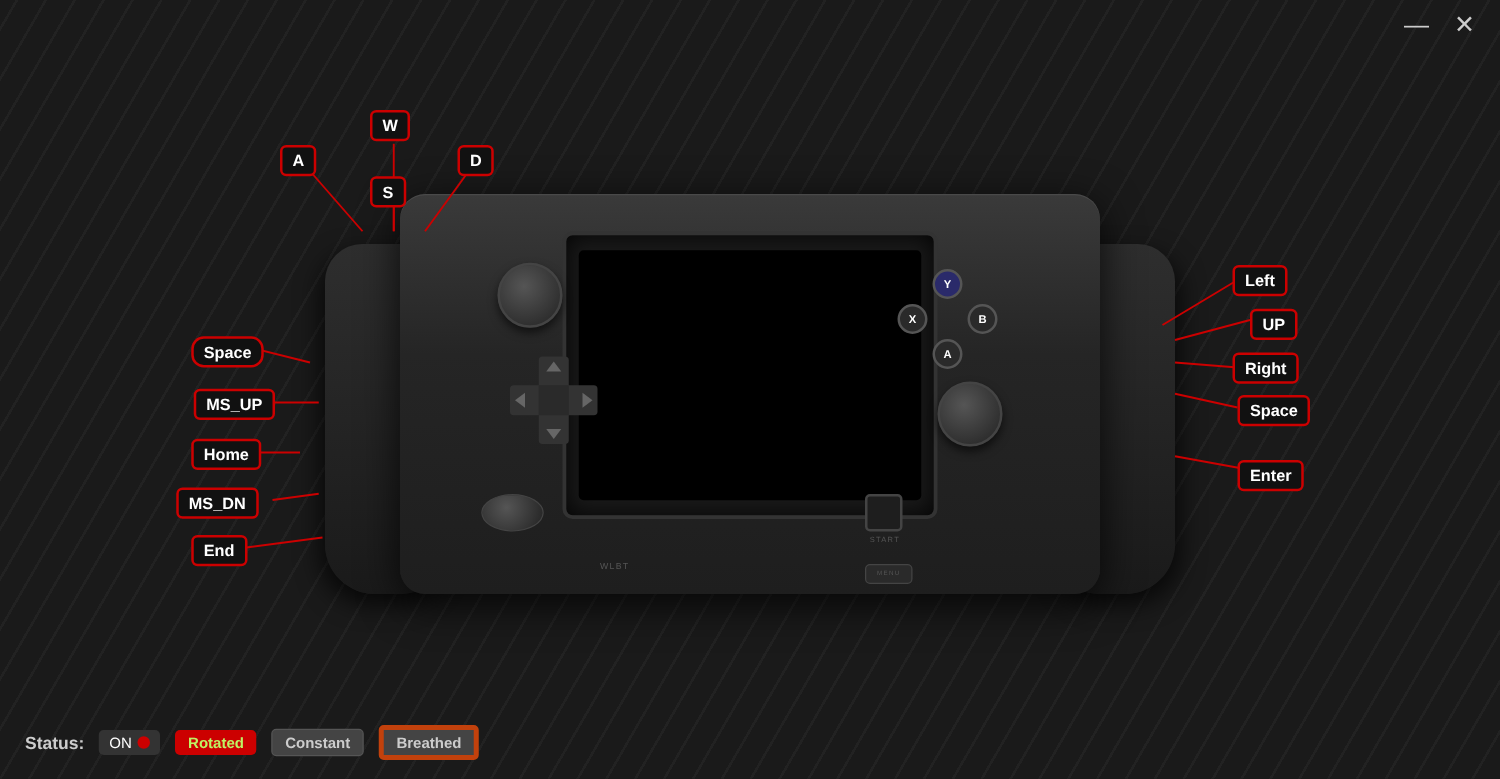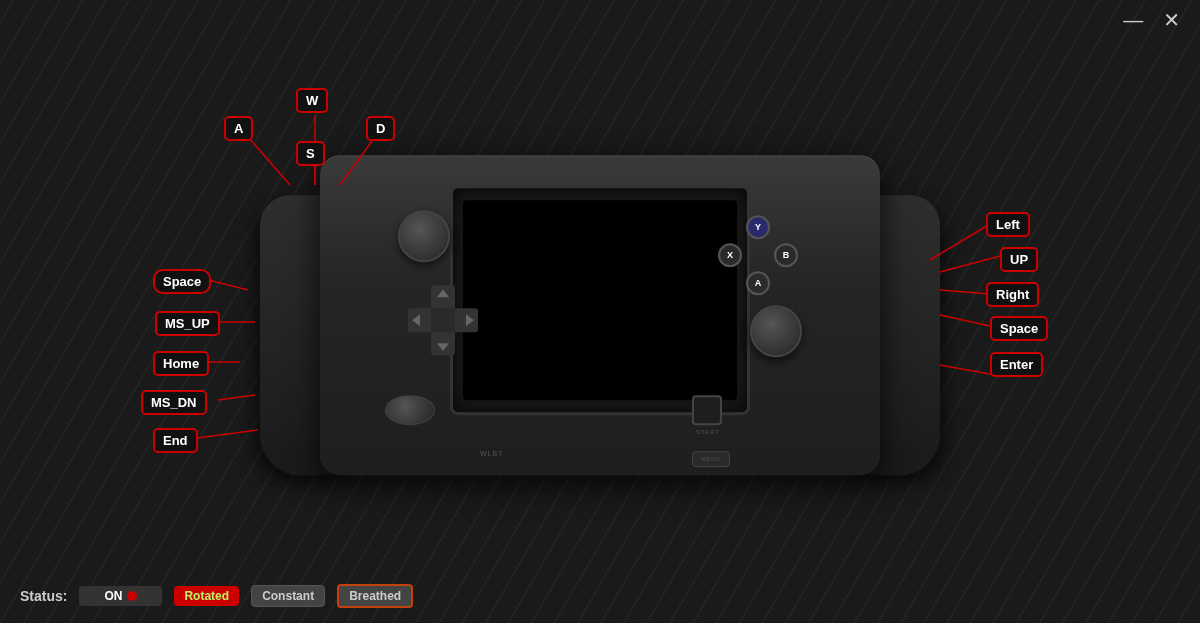--- a/index.html
+++ b/index.html
@@ -349,24 +349,24 @@
       justify-content: center;
     }
     .status-label {
       color: #ccc;
       font-size: 14px;
       font-weight: bold;
     }
     .status-on {
       background: #333;
       color: #fff;
-      padding: 3px 25px;
+      padding: 3px 8px;
       border-radius: 4px;
       font-size: 12px;
-      font-weight: bold;
+      font-weight: normal;
       display: flex;
       align-items: center;
       gap: 5px;
     }
     .status-dot {
       width: 10px;
       height: 10px;
       background: #cc0000;
       border-radius: 50%;
     }
@@ -383,21 +383,21 @@
       border: none;
     }
     .status-btn-constant {
       background: #444;
       color: #ccc;
       border: 1px solid #555;
     }
     .status-btn-breathed {
       background: #444;
       color: #ccc;
-      border: 2px solid #c2410c;
+      border: 4px solid #c2410c;
     }
   </style>
 </head>
 <body>
 
 <div class="bg-stripes"></div>
 
 <div class="window-controls">
   <span class="win-btn">—</span>
   <span class="win-btn">✕</span>
@@ -495,21 +495,21 @@
 <div class="key-label" style="left:153px; top:269px;border-radius:10px;">Space</div>
 <div class="key-label" style="left:155px; top:311px;">MS_UP</div>
 <div class="key-label" style="left:153px; top:351px;">Home</div>
 <div class="key-label" style="left:141px; top:390px;">MS_DN</div>
 <div class="key-label" style="left:153px; top:428px;">End</div>
 
 <div class="key-label" style="left:986px; top:212px;">Left</div>
 <div class="key-label" style="left:1000px; top:247px;">UP</div>
 <div class="key-label" style="left:986px; top:282px;text-align:center;">Right</div>
 <div class="key-label" style="left:990px; top:316px;">Space</div>
-<div class="key-label" style="left:990px; top:352px;">Enter</div>
+<div class="key-label" style="left:990px; top:368px;">Enter</div>
 
 <div class="status-bar">
   <span class="status-label">Status:</span>
   <div class="status-on">
     <span>ON</span>
     <div class="status-dot"></div>
   </div>
   <button class="status-btn status-btn-rotated">Rotated</button>
   <button class="status-btn status-btn-constant">Constant</button>
   <button class="status-btn status-btn-breathed">Breathed</button>

